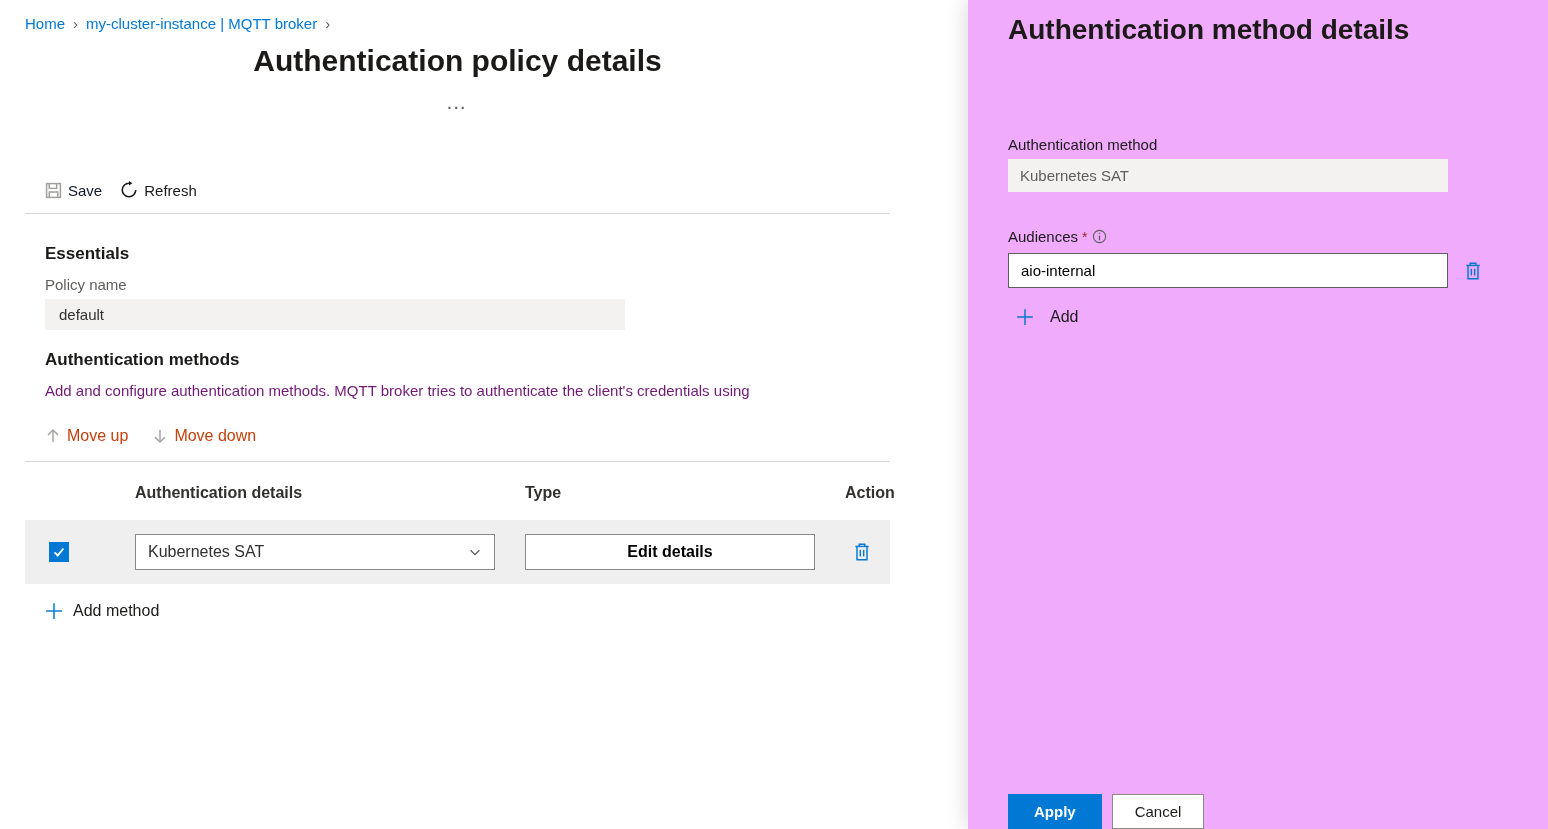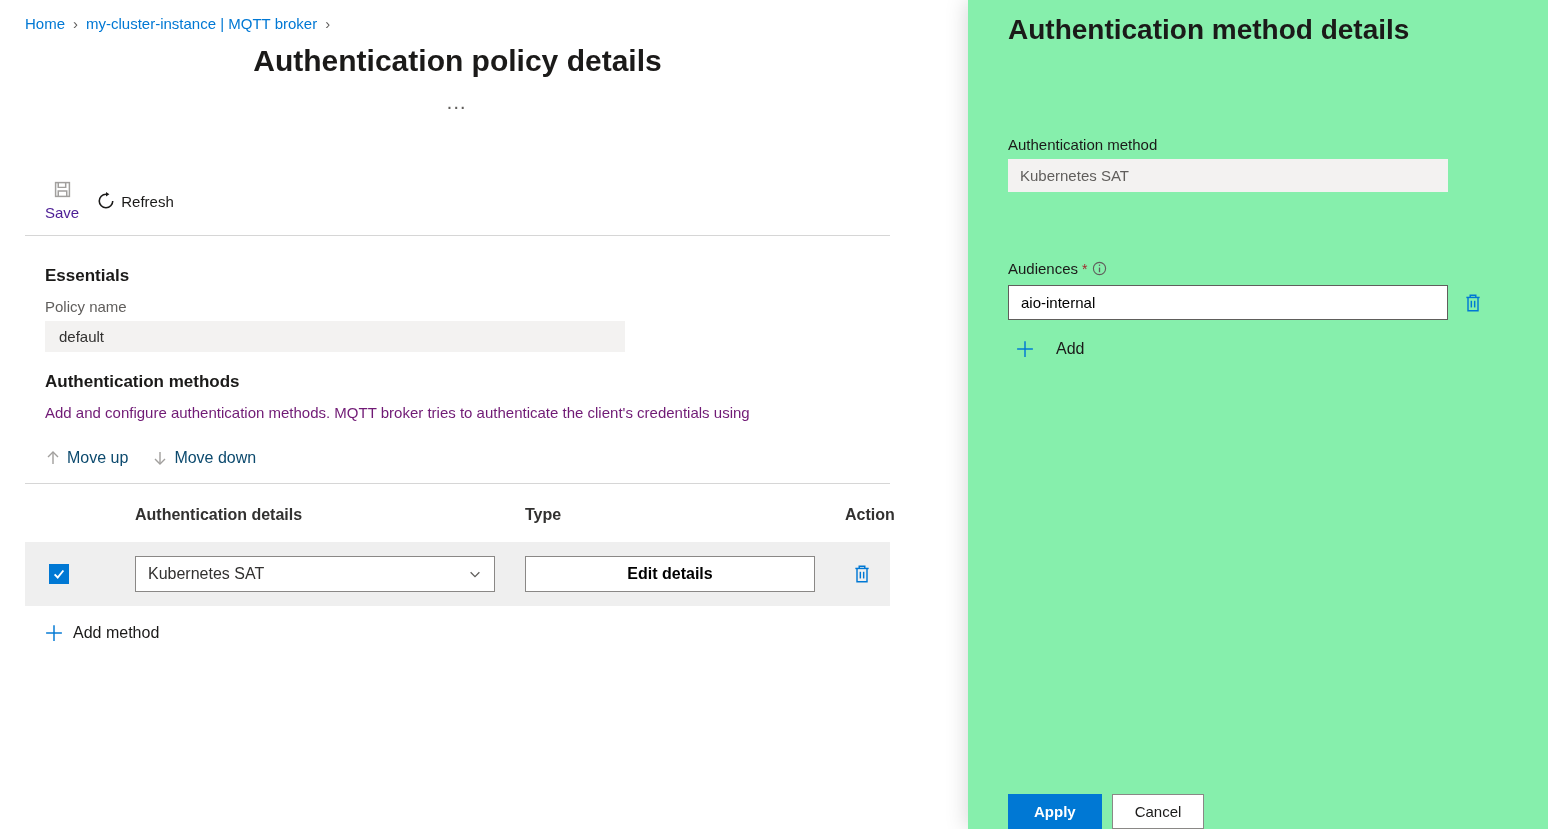--- a/index.html
+++ b/index.html
@@ -52,21 +52,21 @@
     .toolbar-btn {
       display: flex;
       align-items: center;
       gap: 6px;
       cursor: pointer;
       background: none;
       border: none;
       font-size: 15px;
       font-family: inherit;
     }
-    .toolbar-btn.disabled { color: #4c1d95; flex-direction: column; }
+    .toolbar-btn.disabled { color: #0f172a; }
     .toolbar-btn.enabled { color: #1b1a19; }
     .icon-save, .icon-refresh, .icon-up, .icon-down, .icon-plus, .icon-trash, .icon-info {
       display: inline-flex; align-items: center; justify-content: center;
     }
     .section-label {
       font-size: 17px;
       font-weight: 600;
       color: #1b1a19;
       margin-bottom: 12px;
       padding: 0 20px;
@@ -96,21 +96,21 @@
     }
     .move-row {
       display: flex;
       gap: 24px;
       padding: 0 20px 16px 20px;
       border-bottom: 1px solid #d6d6d6;
       margin-bottom: 0;
     }
     .move-btn {
       display: flex; align-items: center; gap: 6px;
-      color: #0c4a6e; font-size: 16px; cursor: pointer;
+      color: #c2410c; font-size: 16px; cursor: pointer;
       background: none; border: none; font-family: inherit;
     }
     .table-header {
       display: grid;
       grid-template-columns: 90px 390px 320px 90px;
       padding: 22px 20px 18px 20px;
       font-weight: 600;
       font-size: 16px;
     }
     .table-row {
@@ -150,47 +150,47 @@
     .add-method-row {
       display: flex; align-items: center; gap: 10px;
       padding: 18px 20px; font-size: 16px; color: #1b1a19; cursor: pointer;
     }
     .plus-blue { color: #0078d4; }
     
     .right-panel {
       position: absolute;
       top: 0; right: 0;
       width: 580px; height: 829px;
-      background: #86efac;
+      background: #f0abfc;
       box-shadow: -2px 0 20px rgba(0,0,0,0.15);
       padding: 14px 40px 0 40px;
       display: flex; flex-direction: column;
     }
     .panel-title {
       font-size: 28px; font-weight: 600; color: #1b1a19;
       margin-bottom: 90px;
     }
     .panel-label {
       font-size: 15px; color: #1b1a19; margin-bottom: 6px;
     }
     .panel-input-readonly {
       background: #f3f2f1; border: none;
       padding: 8px 12px; font-size: 15px; width: 440px;
       color: #605e5c; font-family: inherit;
       margin-bottom: 36px;
     }
-    .panel-label-row { display: flex; align-items: center; gap: 4px; margin-bottom: 8px; margin-top: 32px;}
+    .panel-label-row { display: flex; align-items: center; gap: 4px; margin-bottom: 8px;}
     .required-star { color: #a4262c; }
     .audience-row { display: flex; align-items: center; gap: 16px; }
     .panel-input-editable {
       border: 1px solid #605e5c; padding: 8px 12px;
       font-size: 15px; width: 440px; font-family: inherit;
     }
     .panel-add-row {
-      display: flex; align-items: center; gap: 22px;
+      display: flex; align-items: center; gap: 16px;
       font-size: 16px; color: #1b1a19; cursor: pointer;
       margin-top: 20px; padding-left: 8px;
     }
     .panel-footer {
       margin-top: auto;
       padding: 8px 0 0 0;
       display: flex; gap: 10px;
     }
     .btn-primary {
       background: #0078d4; color: white; border: none;

